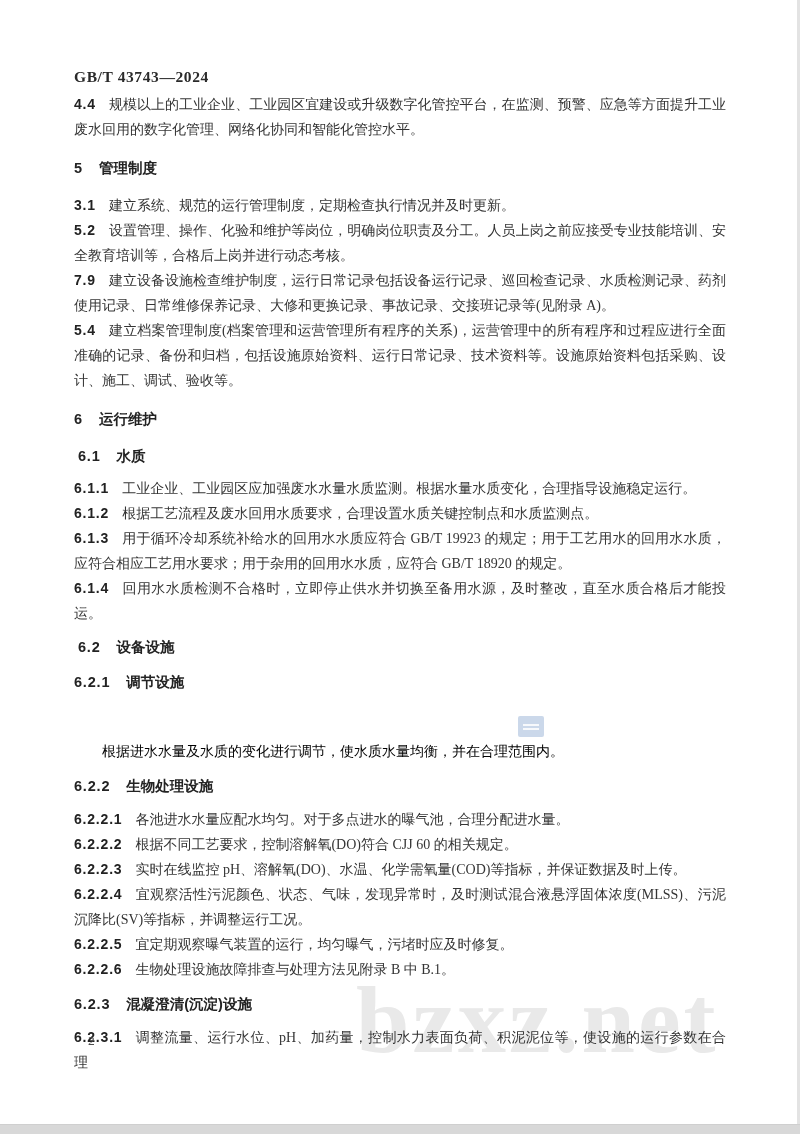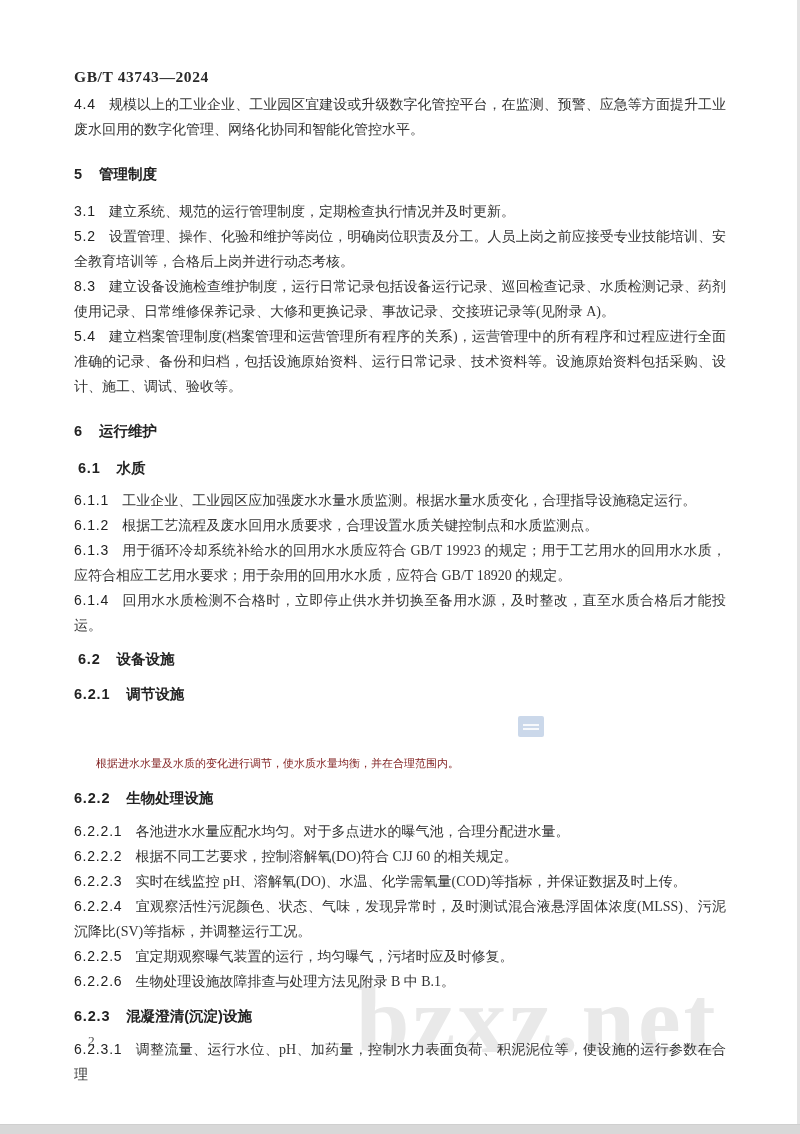--- a/index.html
+++ b/index.html
@@ -42,38 +42,38 @@
     line-height:22px;
   }
   p{margin:0;}
   .clause{
     font-size:14px;line-height:25px;
     text-align:justify;
     color:#343434;
   }
   .cnum{
     font-family:"Liberation Sans","DejaVu Sans",sans-serif;
-    font-weight:400;color:#222222;
+    font-weight:700;color:#222222;
     letter-spacing:.8px;
     margin-right:13px;
     white-space:nowrap;
     margin-top:13px;
   }
   .hpara{
     font-family:"Liberation Sans","DejaVu Sans",sans-serif;
     font-weight:700;color:#232323;
     font-size:14.5px;line-height:25px;
     text-align:left;
   }
   .hnum{margin-right:16px;letter-spacing:.8px;white-space:nowrap;}
-  .h1{margin:20px 0 12px 0;}
+  .h1{margin:14px 0 12px 0;}
   .h2{margin:9px 0 7px 4px;}
   .h3{margin:10px 0 8px 0;}
   .indent-para{
-    font-size:11px;line-height:25px;color:#7f1d1d;
+    font-size:14px;line-height:25px;color:#000000;
     text-align:justify;text-indent:2em;margin-top:44px;
   }
   
   .badge-icon{
     position:absolute;left:518px;top:716px;
     width:26px;height:21px;border-radius:2px;
     background:#cbd8ea;
     z-index:1;
     display:flex;flex-direction:column;justify-content:center;align-items:center;gap:2px;
   }
@@ -91,21 +91,21 @@
 
   <div class="watermark">bzxz.net</div>
 
   <div class="content">
     <p class="std-header">GB/T 43743—2024</p>
     <div>
         <p class="clause"><span class="cnum">4.4</span><span>规模以上的工业企业、工业园区宜建设或升级数字化管控平台，在监测、预警、应急等方面提升工业废水回用的数字化管理、网络化协同和智能化管控水平。</span></p>
         <p class="hpara h1"><span class="hnum">5</span><span>管理制度</span></p>
         <p class="clause"><span class="cnum">3.1</span><span>建立系统、规范的运行管理制度，定期检查执行情况并及时更新。</span></p>
         <p class="clause"><span class="cnum">5.2</span><span>设置管理、操作、化验和维护等岗位，明确岗位职责及分工。人员上岗之前应接受专业技能培训、安全教育培训等，合格后上岗并进行动态考核。</span></p>
-        <p class="clause"><span class="cnum">8.3</span><span>建立设备设施检查维护制度，运行日常记录包括设备运行记录、巡回检查记录、水质检测记录、药剂使用记录、日常维修保养记录、大修和更换记录、事故记录、交接班记录等(见附录 A)。</span></p>
+        <p class="clause"><span class="cnum">7.9</span><span>建立设备设施检查维护制度，运行日常记录包括设备运行记录、巡回检查记录、水质检测记录、药剂使用记录、日常维修保养记录、大修和更换记录、事故记录、交接班记录等(见附录 A)。</span></p>
         <p class="clause"><span class="cnum">5.4</span><span>建立档案管理制度(档案管理和运营管理所有程序的关系)，运营管理中的所有程序和过程应进行全面准确的记录、备份和归档，包括设施原始资料、运行日常记录、技术资料等。设施原始资料包括采购、设计、施工、调试、验收等。</span></p>
         <p class="hpara h1"><span class="hnum">6</span><span>运行维护</span></p>
         <p class="hpara h2"><span class="hnum">6.1</span><span>水质</span></p>
         <p class="clause"><span class="cnum">6.1.1</span><span>工业企业、工业园区应加强废水水量水质监测。根据水量水质变化，合理指导设施稳定运行。</span></p>
         <p class="clause"><span class="cnum">6.1.2</span><span>根据工艺流程及废水回用水质要求，合理设置水质关键控制点和水质监测点。</span></p>
         <p class="clause"><span class="cnum">6.1.3</span><span>用于循环冷却系统补给水的回用水水质应符合 GB/T 19923 的规定；用于工艺用水的回用水水质，应符合相应工艺用水要求；用于杂用的回用水水质，应符合 GB/T 18920 的规定。</span></p>
         <p class="clause"><span class="cnum">6.1.4</span><span>回用水水质检测不合格时，立即停止供水并切换至备用水源，及时整改，直至水质合格后才能投运。</span></p>
         <p class="hpara h2"><span class="hnum">6.2</span><span>设备设施</span></p>
         <p class="hpara h3"><span class="hnum">6.2.1</span><span>调节设施</span></p>
         <p class="indent-para">根据进水水量及水质的变化进行调节，使水质水量均衡，并在合理范围内。</p>

